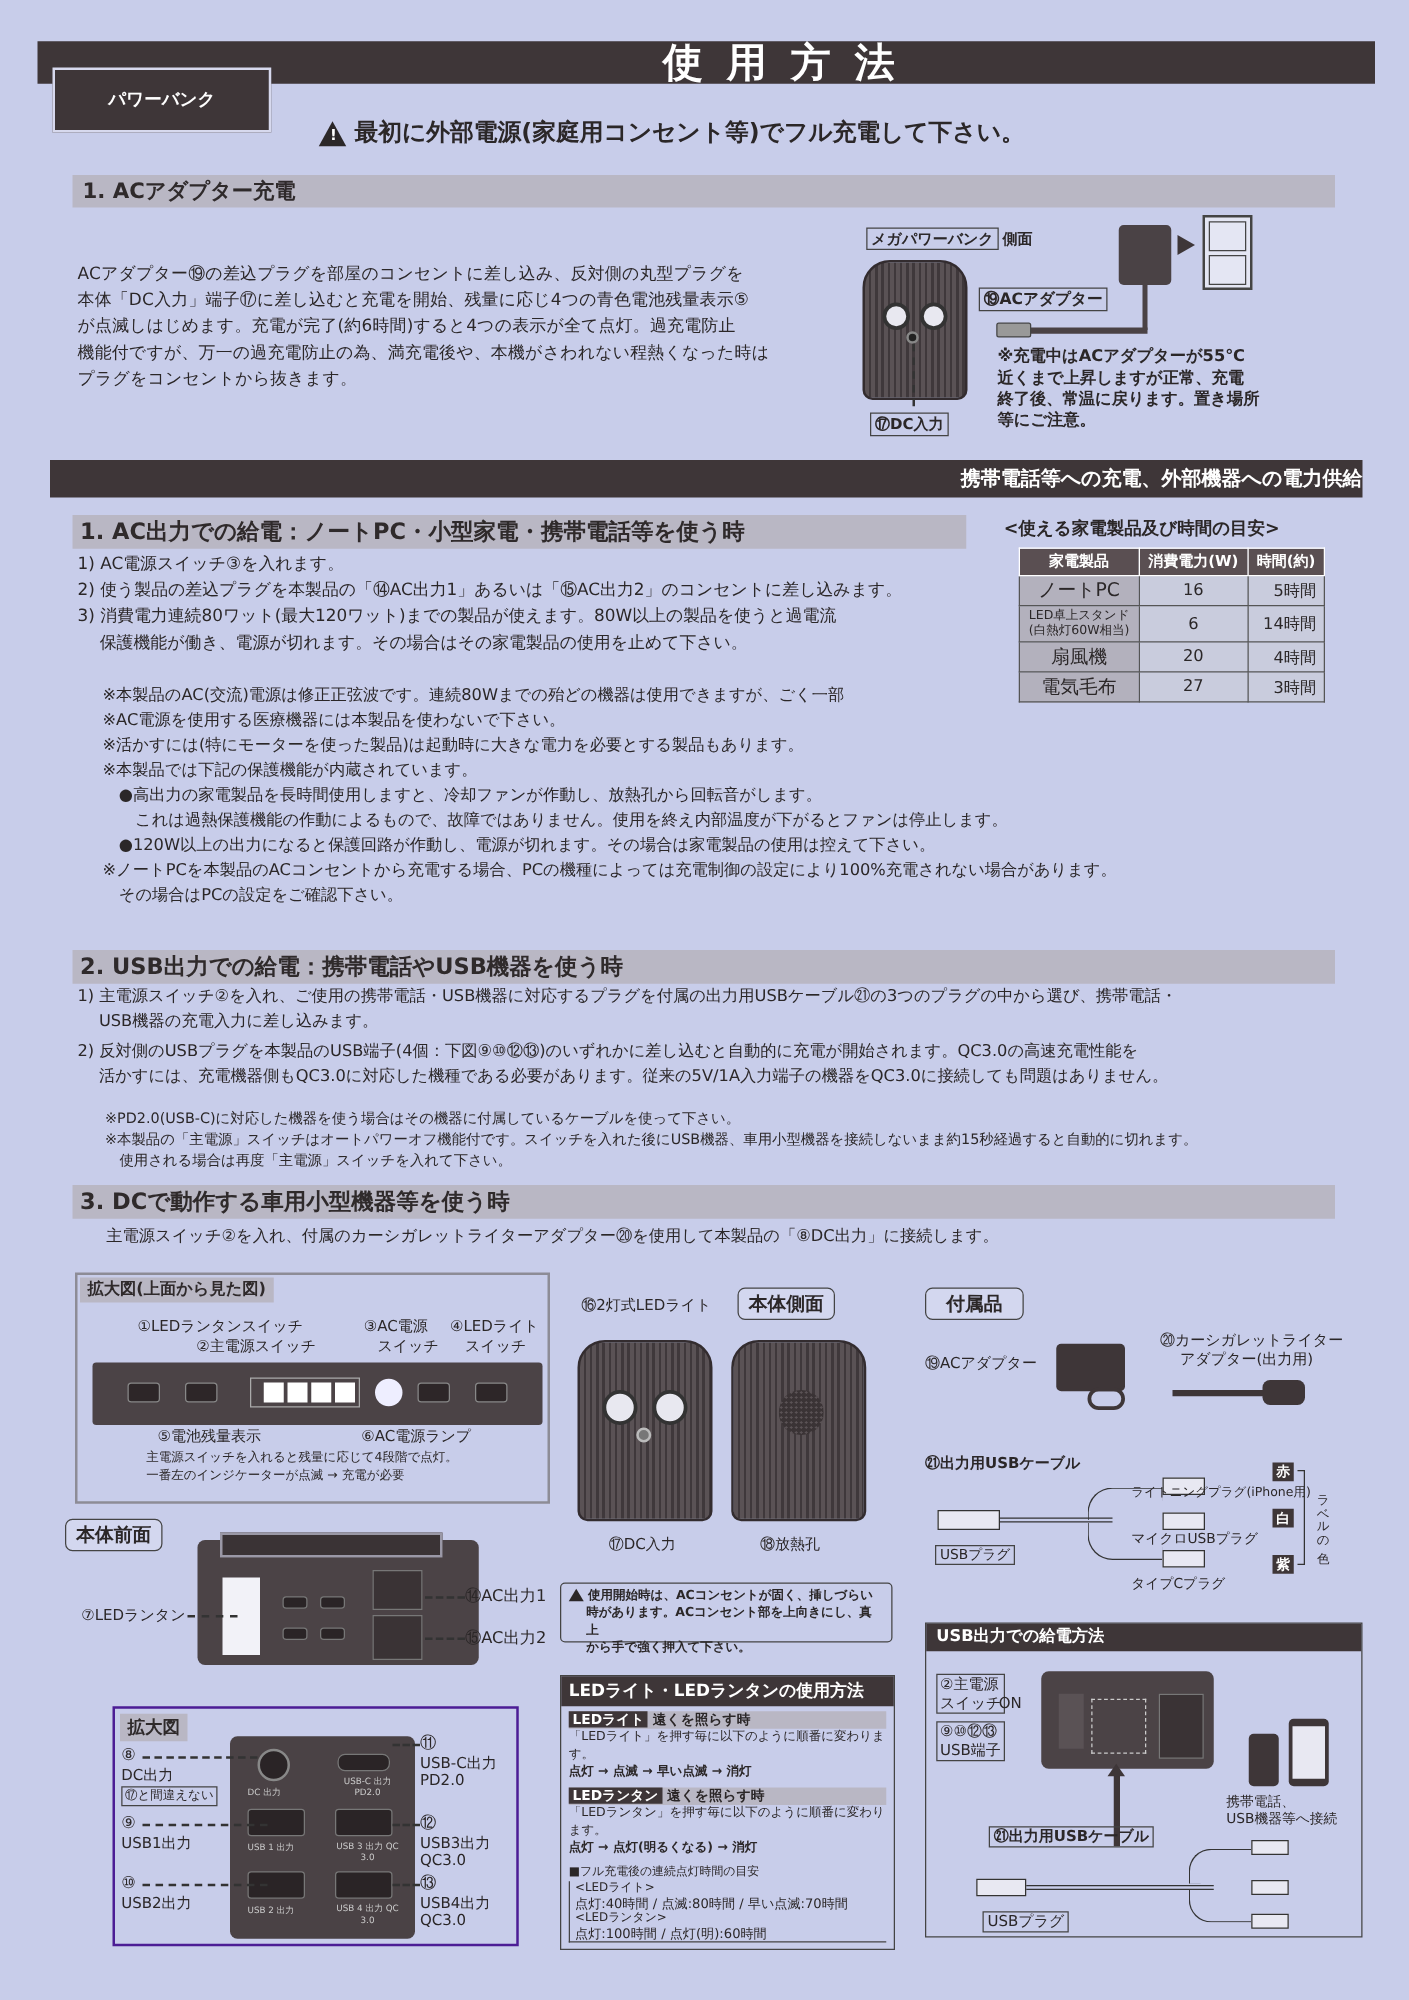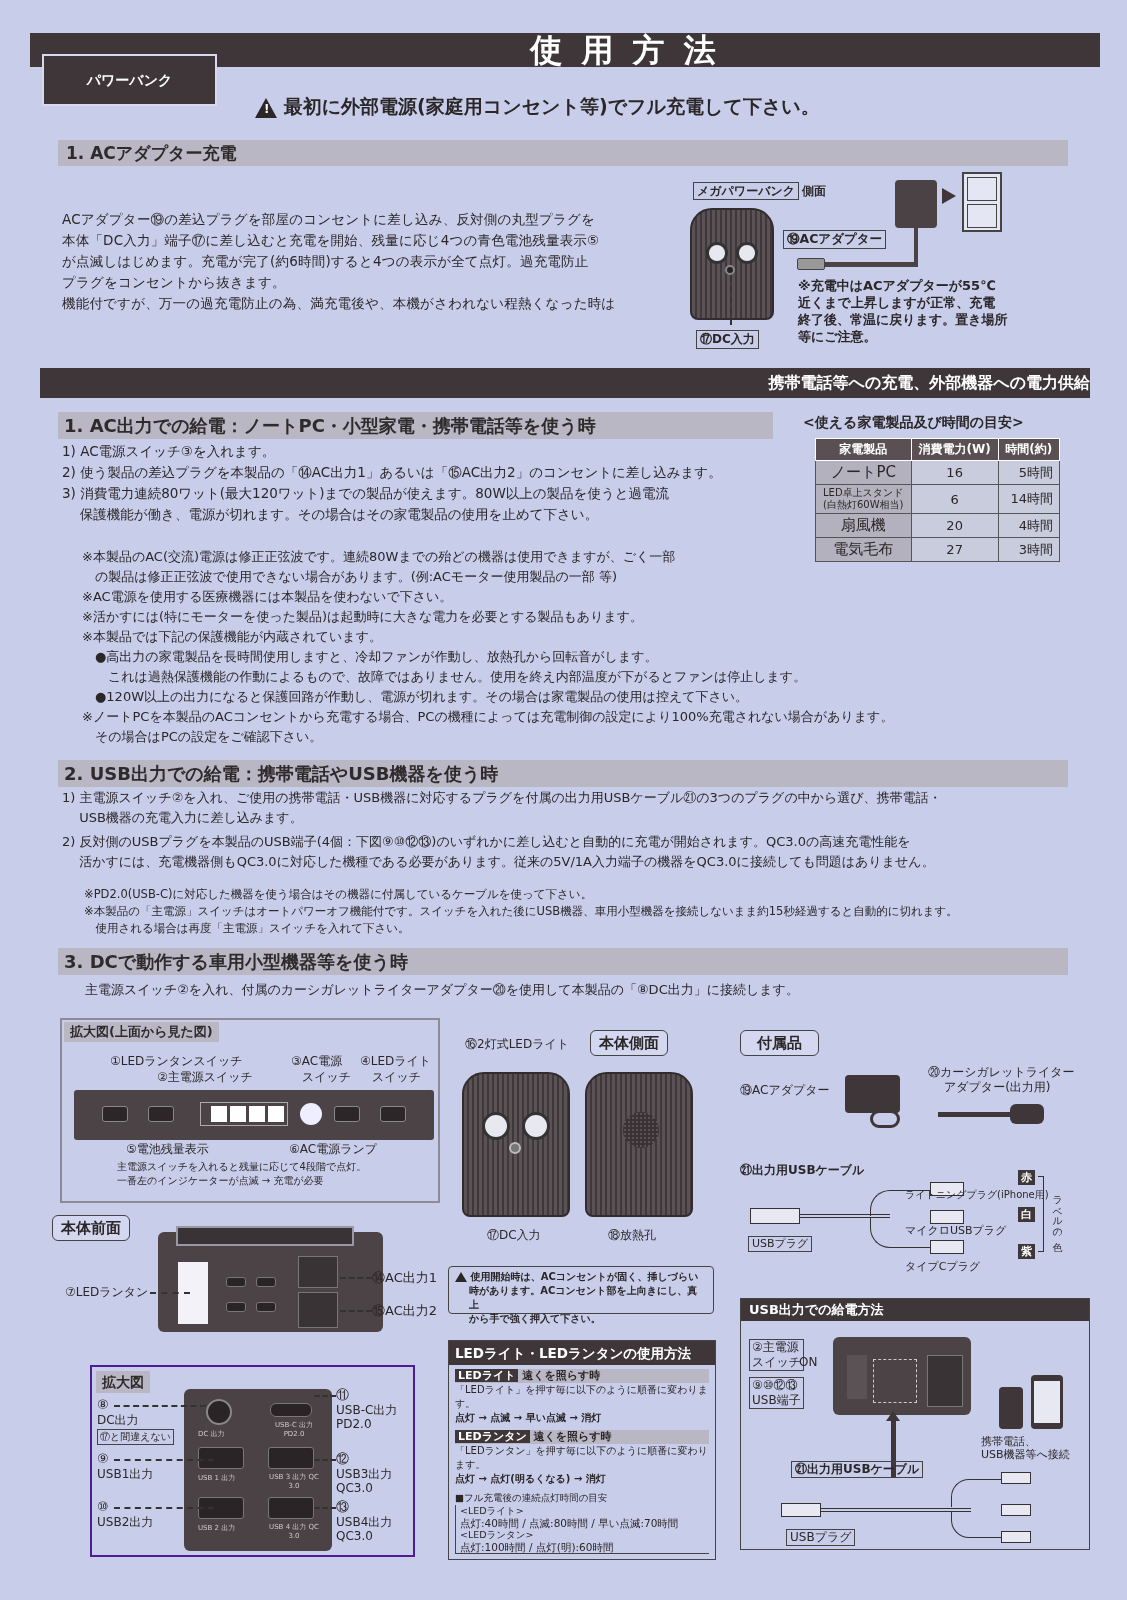--- a/index.html
+++ b/index.html
@@ -39,22 +39,22 @@
   <span class="icon-tri"><span style="position:absolute;left:-2px;top:4px;color:#fff;font-size:12px;line-height:14px">!</span></span>
   <span>最初に外部電源(家庭用コンセント等)でフル充電して下さい。</span>
 </div>
 
 <div class="abs graybar" style="left:58px;top:140px;width:1010px;height:26px;padding-left:8px;font-size:17px;line-height:26px">1. ACアダプター充電</div>
 
 <div class="abs txt" style="left:62px;top:209px;width:600px;font-size:13.5px;line-height:21px">
   <div>ACアダプター⑲の差込プラグを部屋のコンセントに差し込み、反対側の丸型プラグを</div>
   <div>本体「DC入力」端子⑰に差し込むと充電を開始、残量に応じ4つの青色電池残量表示⑤</div>
   <div>が点滅しはじめます。充電が完了(約6時間)すると4つの表示が全て点灯。過充電防止</div>
+  <div>機能付ですが、万一の過充電防止の為、満充電後や、本機がさわれない程熱くなった時は</div>
   <div>プラグをコンセントから抜きます。</div>
-  <div>機能付ですが、万一の過充電防止の為、満充電後や、本機がさわれない程熱くなった時は</div>
 </div>
 
 <div class="abs" style="left:690px;top:180px;width:380px;height:175px">
   <div class="abs box" style="left:3px;top:2px;padding:0 3px;font-size:12px;line-height:16px;font-weight:bold">メガパワーバンク</div>
   <div class="abs" style="left:112px;top:2px;font-size:12px;font-weight:bold;line-height:18px">側面</div>
   <div class="abs ribbed" style="left:0;top:28px;width:84px;height:112px">
     <div class="abs hole" style="left:14px;top:32px;width:22px;height:22px"></div>
     <div class="abs hole" style="left:44px;top:32px;width:22px;height:22px"></div>
     <div class="abs" style="left:33px;top:55px;width:10px;height:10px;border-radius:50%;background:#222;border:2px solid #888"></div>
   </div>
@@ -119,21 +119,20 @@
   <tr>
     <td class="name" style="font-size:15px">電気毛布</td>
     <td>27</td>
     <td style="text-align:right">3時間</td>
   </tr>
 </tbody>
   </table>
 
 <div class="abs" style="left:82px;top:547px;font-size:13px;line-height:20px">
   <div>※本製品のAC(交流)電源は修正正弦波です。連続80Wまでの殆どの機器は使用できますが、ごく一部</div>
-  <div>　の製品は修正正弦波で使用できない場合があります。(例:ACモーター使用製品の一部 等)</div>
   <div>※AC電源を使用する医療機器には本製品を使わないで下さい。</div>
   <div>※活かすには(特にモーターを使った製品)は起動時に大きな電力を必要とする製品もあります。</div>
   <div>※本製品では下記の保護機能が内蔵されています。</div>
   <div>　●高出力の家電製品を長時間使用しますと、冷却ファンが作動し、放熱孔から回転音がします。</div>
   <div>　　これは過熱保護機能の作動によるもので、故障ではありません。使用を終え内部温度が下がるとファンは停止します。</div>
   <div>　●120W以上の出力になると保護回路が作動し、電源が切れます。その場合は家電製品の使用は控えて下さい。</div>
   <div>※ノートPCを本製品のACコンセントから充電する場合、PCの機種によっては充電制御の設定により100%充電されない場合があります。</div>
   <div>　その場合はPCの設定をご確認下さい。</div>
 </div>
 

